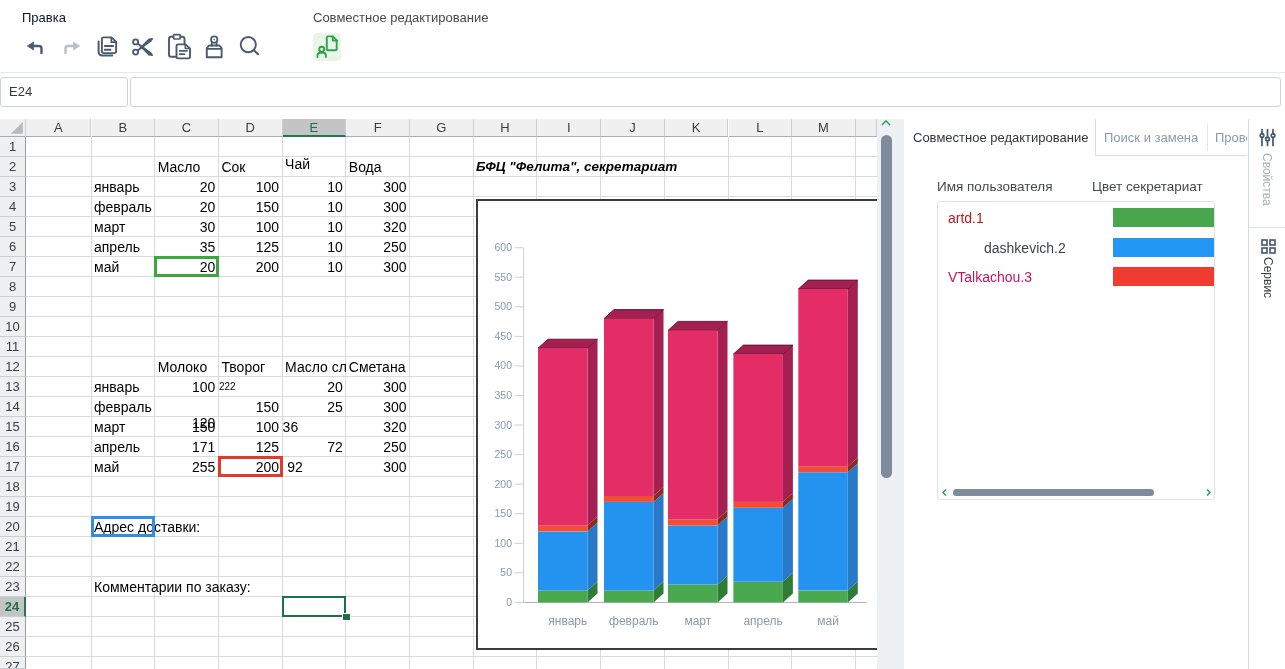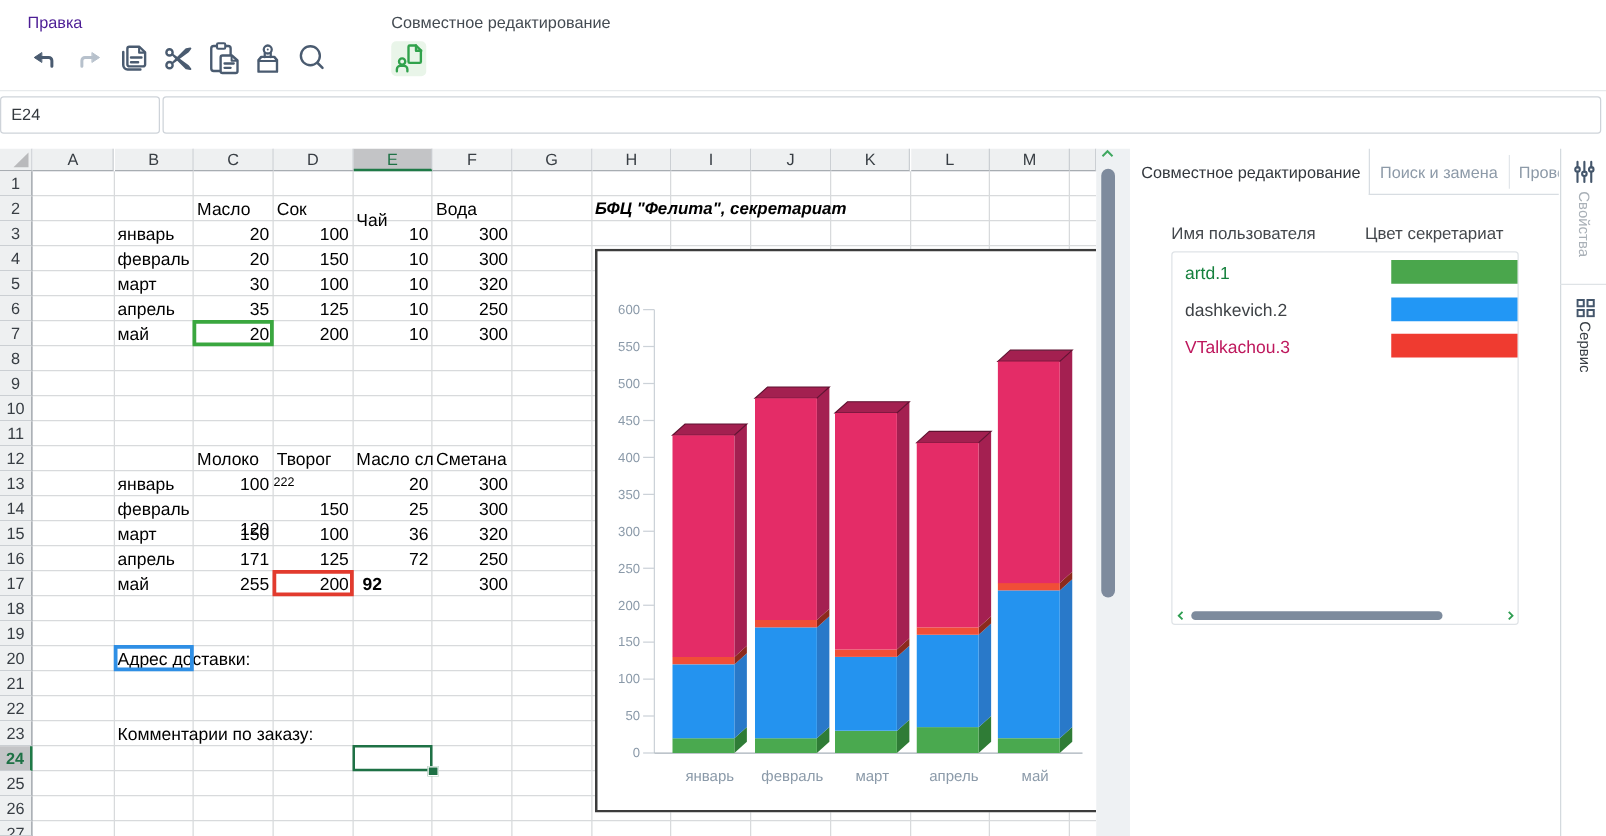--- a/index.html
+++ b/index.html
@@ -7,21 +7,21 @@
 .cell{position:absolute;font-size:14px;color:#000;line-height:20px;white-space:nowrap;}
 .rowhdr{position:absolute;left:0;width:26px;background:#eef0f1;border-right:1px solid #969ca2;
  border-bottom:1px solid #cbcfd3;font-size:13px;color:#383e44;text-align:center;box-sizing:border-box;}
 .colhdr{position:absolute;top:119px;height:18px;background:#eef0f1;border-right:1px solid #cbcfd3;
  border-bottom:1px solid #a8adb2;font-size:13px;color:#383e44;text-align:center;line-height:17px;box-sizing:border-box;}
 .vline{position:absolute;width:1px;background:#d8dadc;}
 .hline{position:absolute;height:1px;background:#d8dadc;}
 </style></head><body>
 
 <div class="abs" style="left:0;top:0;width:1285px;height:77px;background:#fff;">
-<div class="abs" style="left:22px;top:10px;font-size:13px;color:#4c1d95;">Правка</div>
+<div class="abs" style="left:22px;top:10px;font-size:13px;color:#0f172a;">Правка</div>
 <div class="abs" style="left:313px;top:10px;font-size:13px;color:#444b52;">Совместное редактирование</div>
 <svg class="abs" style="left:0;top:0" width="640" height="70" viewBox="0 0 640 70" fill="none" stroke-linecap="round" stroke-linejoin="round">
 <path d="M31.5 46 H39 a2.5 2.5 0 0 1 2.5 2.5 V53" stroke="#4a5b70" stroke-width="2.4"></path>
 <path d="M33.2 42.2 27.4 46 l5.8 3.8z" fill="#4a5b70" stroke="#4a5b70" stroke-width="0.8"></path>
 <path d="M75.5 46 H68 a2.5 2.5 0 0 0-2.5 2.5 V53" stroke="#b7c1cc" stroke-width="2.4"></path>
 <path d="M73.8 42.2 79.6 46 l-5.8 3.8z" fill="#b7c1cc" stroke="#b7c1cc" stroke-width="0.8"></path>
 <path d="M98.6 41.5 V52 a3.5 3.5 0 0 0 3.5 3.5 H112.3" stroke="#4a5b70" stroke-width="2"></path>
 <path d="M111.5 37.4 h-8 a1.6 1.6 0 0 0-1.6 1.6 v12.5 a1.6 1.6 0 0 0 1.6 1.6 h11 a1.6 1.6 0 0 0 1.6-1.6 V41.9 z" fill="#fff" stroke="#4a5b70" stroke-width="1.9"></path>
 <path d="M111.3 37.6 v4.5 h4.6" fill="none" stroke="#4a5b70" stroke-width="1.7"></path>
 <path d="M104.8 46h8.4 M104.8 49.8h5.7" stroke="#4a5b70" stroke-width="1.9"></path>
@@ -89,21 +89,21 @@
 <div class="hline" style="left:26.2px;top:397.0px;width:850.8px;"></div>
 <div class="hline" style="left:26.2px;top:417.0px;width:850.8px;"></div>
 <div class="hline" style="left:26.2px;top:437.0px;width:850.8px;"></div>
 <div class="hline" style="left:26.2px;top:457.0px;width:850.8px;"></div>
 <div class="hline" style="left:26.2px;top:477.0px;width:850.8px;"></div>
 <div class="hline" style="left:26.2px;top:497.0px;width:850.8px;"></div>
 <div class="hline" style="left:26.2px;top:517.0px;width:850.8px;"></div>
 <div class="hline" style="left:26.2px;top:537.0px;width:850.8px;"></div>
 <div class="cell" style="top:38.0px;font-size:14px;left:157.7px;">Масло</div>
 <div class="cell" style="top:38.0px;font-size:14px;left:221.4px;">Сок</div>
-<div class="cell" style="top:47px;font-size:14px;left:285.1px;">Чай</div>
+<div class="cell" style="top:35px;font-size:14px;left:285.1px;">Чай</div>
 <div class="cell" style="top:38.0px;font-size:14px;left:348.8px;">Вода</div>
 <div class="cell" style="top:58.0px;font-size:14px;left:94.0px;">январь</div>
 <div class="cell" style="top:58.0px;font-size:14px;left:155.2px;width:60.2px;text-align:right;">20</div>
 <div class="cell" style="top:58.0px;font-size:14px;left:218.9px;width:60.2px;text-align:right;">100</div>
 <div class="cell" style="top:58.0px;font-size:14px;left:282.6px;width:60.2px;text-align:right;">10</div>
 <div class="cell" style="top:58.0px;font-size:14px;left:346.3px;width:60.2px;text-align:right;">300</div>
 <div class="cell" style="top:78.0px;font-size:14px;left:94.0px;">февраль</div>
 <div class="cell" style="top:78.0px;font-size:14px;left:155.2px;width:60.2px;text-align:right;">20</div>
 <div class="cell" style="top:78.0px;font-size:14px;left:218.9px;width:60.2px;text-align:right;">150</div>
 <div class="cell" style="top:78.0px;font-size:14px;left:282.6px;width:60.2px;text-align:right;">10</div>
@@ -133,31 +133,31 @@
 <div class="cell" style="top:258.0px;font-size:14px;left:282.6px;width:60.2px;text-align:right;">20</div>
 <div class="cell" style="top:258.0px;font-size:14px;left:346.3px;width:60.2px;text-align:right;">300</div>
 <div class="cell" style="top:278.0px;font-size:14px;left:94.0px;">февраль</div>
 <div class="cell" style="top:278.0px;font-size:14px;left:155.2px;width:60.2px;text-align:right;margin-top:16px;">120</div>
 <div class="cell" style="top:278.0px;font-size:14px;left:218.9px;width:60.2px;text-align:right;">150</div>
 <div class="cell" style="top:278.0px;font-size:14px;left:282.6px;width:60.2px;text-align:right;">25</div>
 <div class="cell" style="top:278.0px;font-size:14px;left:346.3px;width:60.2px;text-align:right;">300</div>
 <div class="cell" style="top:298.0px;font-size:14px;left:94.0px;">март</div>
 <div class="cell" style="top:298.0px;font-size:14px;left:155.2px;width:60.2px;text-align:right;">150</div>
 <div class="cell" style="top:298.0px;font-size:14px;left:218.9px;width:60.2px;text-align:right;">100</div>
-<div class="cell" style="top:298.0px;font-size:14px;left:282.6px;width:60.2px;text-align:right;">36</div>
+<div class="cell" style="top:298.0px;font-size:14px;left:282.6px;width:60.2px;text-align:left;">36</div>
 <div class="cell" style="top:298.0px;font-size:14px;left:346.3px;width:60.2px;text-align:right;">320</div>
 <div class="cell" style="top:318.0px;font-size:14px;left:94.0px;">апрель</div>
 <div class="cell" style="top:318.0px;font-size:14px;left:155.2px;width:60.2px;text-align:right;">171</div>
 <div class="cell" style="top:318.0px;font-size:14px;left:218.9px;width:60.2px;text-align:right;">125</div>
 <div class="cell" style="top:318.0px;font-size:14px;left:282.6px;width:60.2px;text-align:right;">72</div>
 <div class="cell" style="top:318.0px;font-size:14px;left:346.3px;width:60.2px;text-align:right;">250</div>
 <div class="cell" style="top:338.0px;font-size:14px;left:94.0px;">май</div>
 <div class="cell" style="top:338.0px;font-size:14px;left:155.2px;width:60.2px;text-align:right;">255</div>
 <div class="cell" style="top:338.0px;font-size:14px;left:218.9px;width:60.2px;text-align:right;">200</div>
-<div class="cell" style="top:338.0px;font-size:14px;left:290px;width:60.2px;text-align:left;font-weight:bold;">92</div>
+<div class="cell" style="top:338.0px;font-size:14px;left:265px;width:60.2px;text-align:center;">92</div>
 <div class="cell" style="top:338.0px;font-size:14px;left:346.3px;width:60.2px;text-align:right;">300</div>
 <div class="cell" style="top:398.0px;font-size:14px;left:94.0px;">Адрес доставки:</div>
 <div class="cell" style="top:458.0px;font-size:14px;left:94.0px;">Комментарии по заказу:</div>
 <div class="cell" style="left:476px;top:38.0px;font-weight:bold;font-style:italic;font-size:13.5px;">БФЦ "Фелита", секретариат</div>
 <svg class="abs" style="left:476.0px;top:80.0px" width="401" height="451" viewBox="0 0 401 451">
       <rect x="0" y="0" width="401" height="451" fill="#fff"></rect>
       <line x1="38.5" y1="403.4" x2="47.5" y2="403.4" stroke="#ccd2d8" stroke-width="1"></line>
       <text x="36" y="406.9" font-size="10.5" fill="#8b9aa9" text-anchor="end" font-family="Liberation Sans,sans-serif">0</text>
       <line x1="38.5" y1="373.8" x2="47.5" y2="373.8" stroke="#ccd2d8" stroke-width="1"></line>
       <text x="36" y="377.3" font-size="10.5" fill="#8b9aa9" text-anchor="end" font-family="Liberation Sans,sans-serif">50</text>
@@ -296,23 +296,23 @@
 <div class="abs" style="left:904px;top:119px;width:381px;height:550px;background:#fff;"></div>
 <div class="abs" style="left:1095px;top:119px;width:1px;height:37px;background:#d8dde2;"></div>
 <div class="abs" style="left:1207px;top:124px;width:1px;height:27px;background:#e2e6ea;"></div>
 <div class="abs" style="left:1095px;top:155px;width:152px;height:1px;background:#d8dde2;"></div>
 <div class="abs" style="left:913px;top:130px;font-size:13px;color:#33383e;">Совместное редактирование</div>
 <div class="abs" style="left:1104px;top:130px;font-size:13px;color:#8d9aa8;">Поиск и замена</div>
 <div class="abs" style="left:1215px;top:130px;font-size:13px;color:#8d9aa8;width:32px;overflow:hidden;">Прове</div>
 <div class="abs" style="left:937px;top:179px;font-size:13.5px;color:#44484d;">Имя пользователя</div>
 <div class="abs" style="left:1092px;top:179px;font-size:13.5px;color:#44484d;">Цвет секретариат</div>
 <div class="abs" style="left:936.5px;top:201px;width:278.5px;height:298.5px;border:1px solid #dfe3e7;border-radius:3px;box-sizing:border-box;background:#fff;"></div>
-<div class="abs" style="left:948px;top:210.0px;font-size:14px;color:#15803d;">artd.1</div>
+<div class="abs" style="left:948px;top:210.0px;font-size:14px;color:#b91c1c;">artd.1</div>
 <div class="abs" style="left:1112.5px;top:208.0px;width:101px;height:19px;background:#4aa64c;"></div>
-<div class="abs" style="left:948px;top:239.7px;font-size:14px;color:#3f4347;">dashkevich.2</div>
+<div class="abs" style="left:984px;top:239.7px;font-size:14px;color:#3f4347;">dashkevich.2</div>
 <div class="abs" style="left:1112.5px;top:237.7px;width:101px;height:19px;background:#2297f5;"></div>
 <div class="abs" style="left:948px;top:269.4px;font-size:14px;color:#be185d;">VTalkachou.3</div>
 <div class="abs" style="left:1112.5px;top:267.4px;width:101px;height:19px;background:#ef3b30;"></div>
 <div class="abs" style="left:953px;top:488.8px;width:201px;height:7px;background:#7d8b9d;border-radius:3.5px;"></div>
 <svg class="abs" style="left:940px;top:488px" width="9" height="9" viewBox="0 0 9 9" fill="none" stroke="#2f9e52" stroke-width="1.5">
     <path d="M6 1.5 3 4.5l3 3"></path>
   </svg>
 <svg class="abs" style="left:1204px;top:488px" width="9" height="9" viewBox="0 0 9 9" fill="none" stroke="#2f9e52" stroke-width="1.5">
     <path d="M3 1.5 6 4.5 3 7.5"></path>
   </svg>

